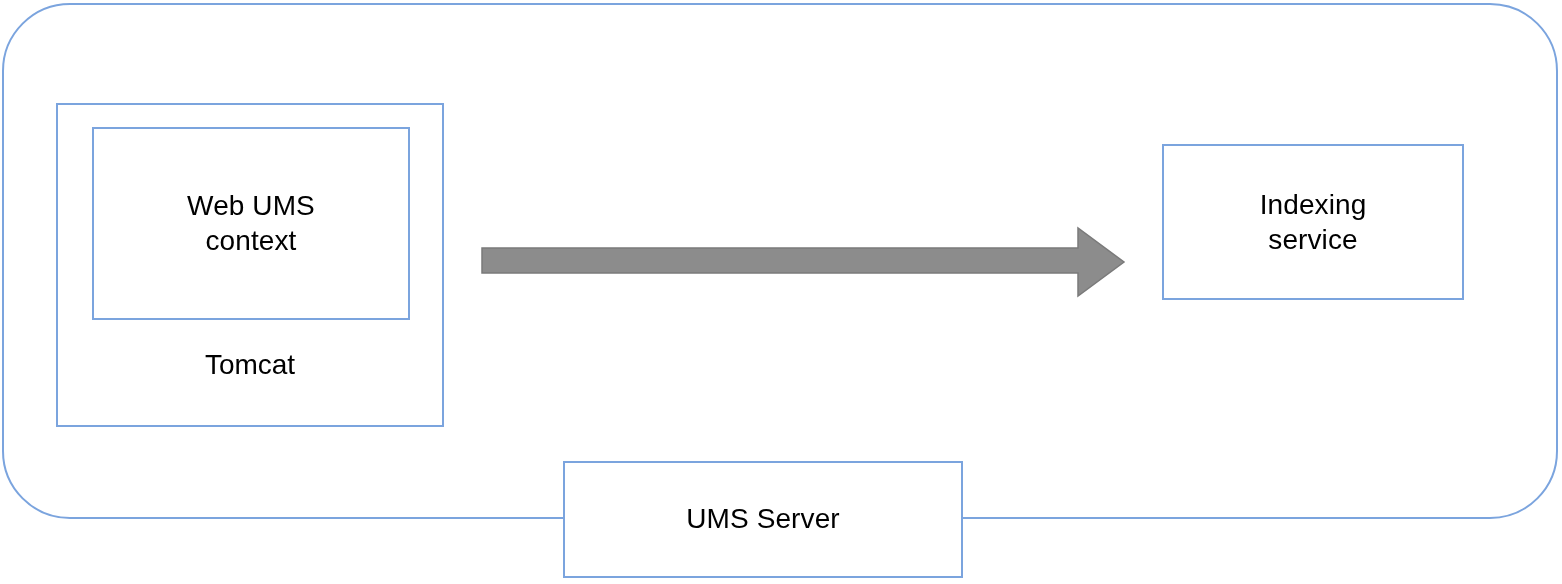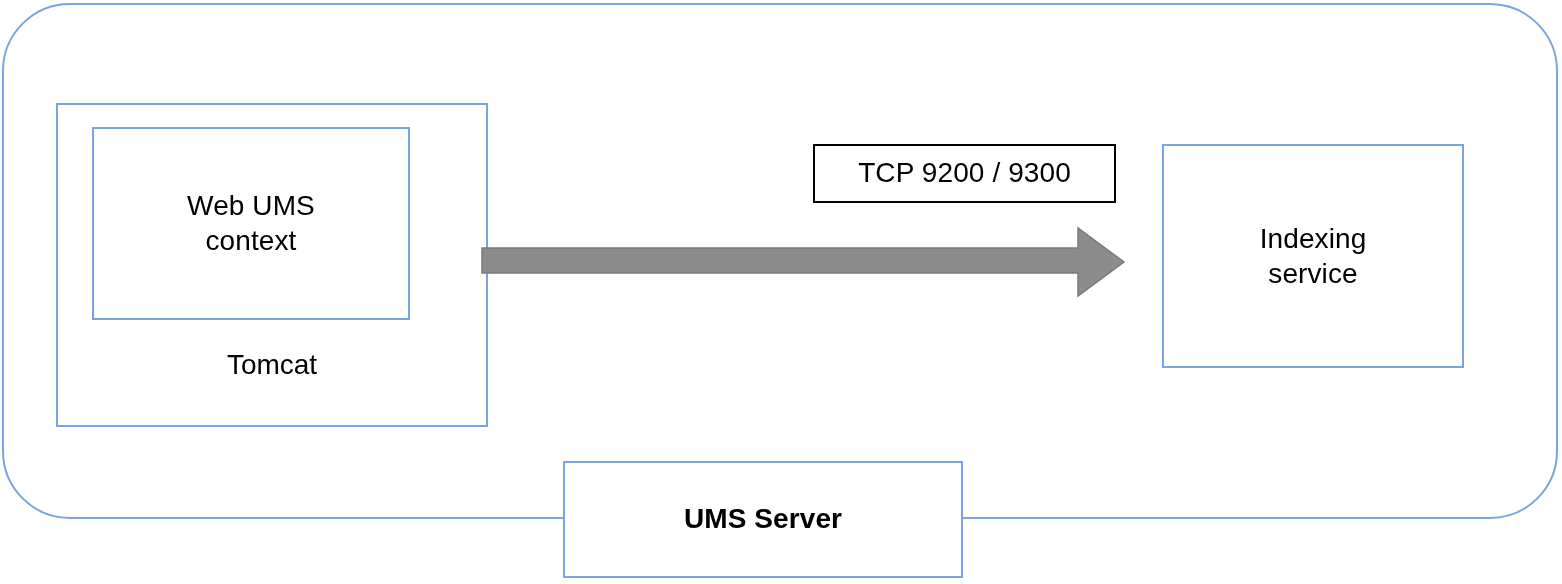--- a/index.html
+++ b/index.html
@@ -61,21 +61,21 @@
     color: #000000;
     text-align: center;
     white-space: pre-line;
     letter-spacing: 0.1px;
   }
 
   
   #tomcat-box {
     left: 56px;
     top: 103px;
-    width: 432px;
+    width: 388px;
     height: 324px;
     display: block;
   }
   #tomcat-label {
     position: absolute;
     left: 0;
     right: 0;
     top: 243px;
     text-align: center;
     font-size: 28px;
@@ -92,34 +92,33 @@
   }
   #web-ums-box .box-label {
     margin-top: -2px;
   }
 
   
   #indexing-box {
     left: 1162px;
     top: 144px;
     width: 302px;
-    height: 224px;
+    height: 156px;
   }
 
   
   #ums-server-box {
     left: 563px;
     top: 461px;
     width: 400px;
     height: 117px;
     z-index: 5;
   }
   #ums-server-box .box-label {
     margin-top: -2px;
-    font-weight: bold;
   }
 
   
   #tcp-label-box {
     left: 813px;
     top: 144px;
     width: 303px;
     height: 59px;
   }
   #tcp-label-box .box-label {
@@ -151,23 +150,20 @@
 context</div>
     </div>
 
     <div id="tomcat-label">Tomcat</div>
   </div>
 
   <svg id="flow-arrow" viewBox="0 0 650 80" aria-hidden="true">
     <polygon points="4,26 600,26 600,6 646,40 600,74 600,51 4,51" fill="#8C8C8C" stroke="#7A7A7A" stroke-width="1.5" stroke-linejoin="miter"></polygon>
   </svg>
 
-  <div class="black-box" id="tcp-label-box">
-    <div class="box-label">TCP 9200 / 9300</div>
-  </div>
 
   <div class="blue-box" id="indexing-box">
     <div class="box-label">Indexing
 service</div>
   </div>
 
   <div class="blue-box" id="ums-server-box">
     <div class="box-label">UMS Server</div>
   </div>
 

